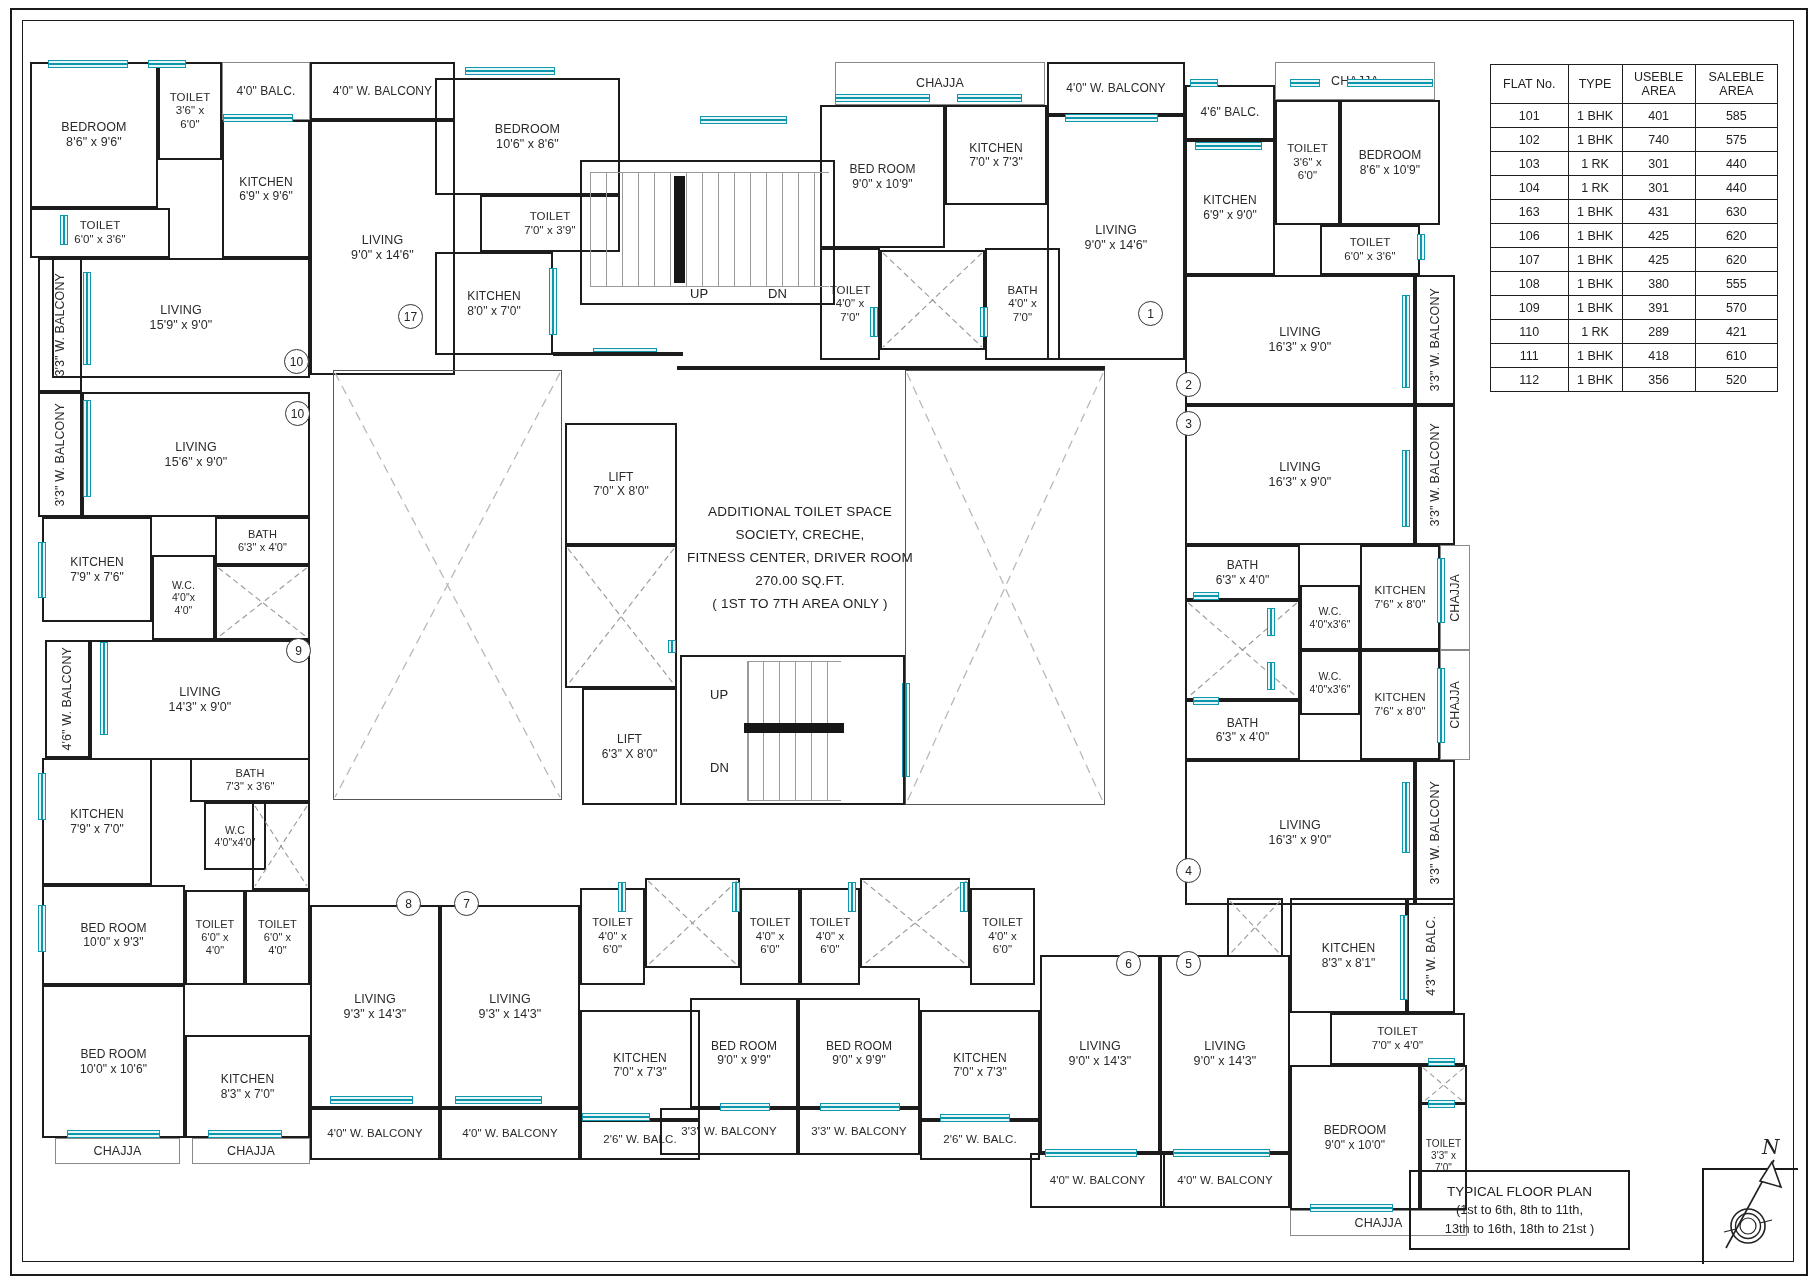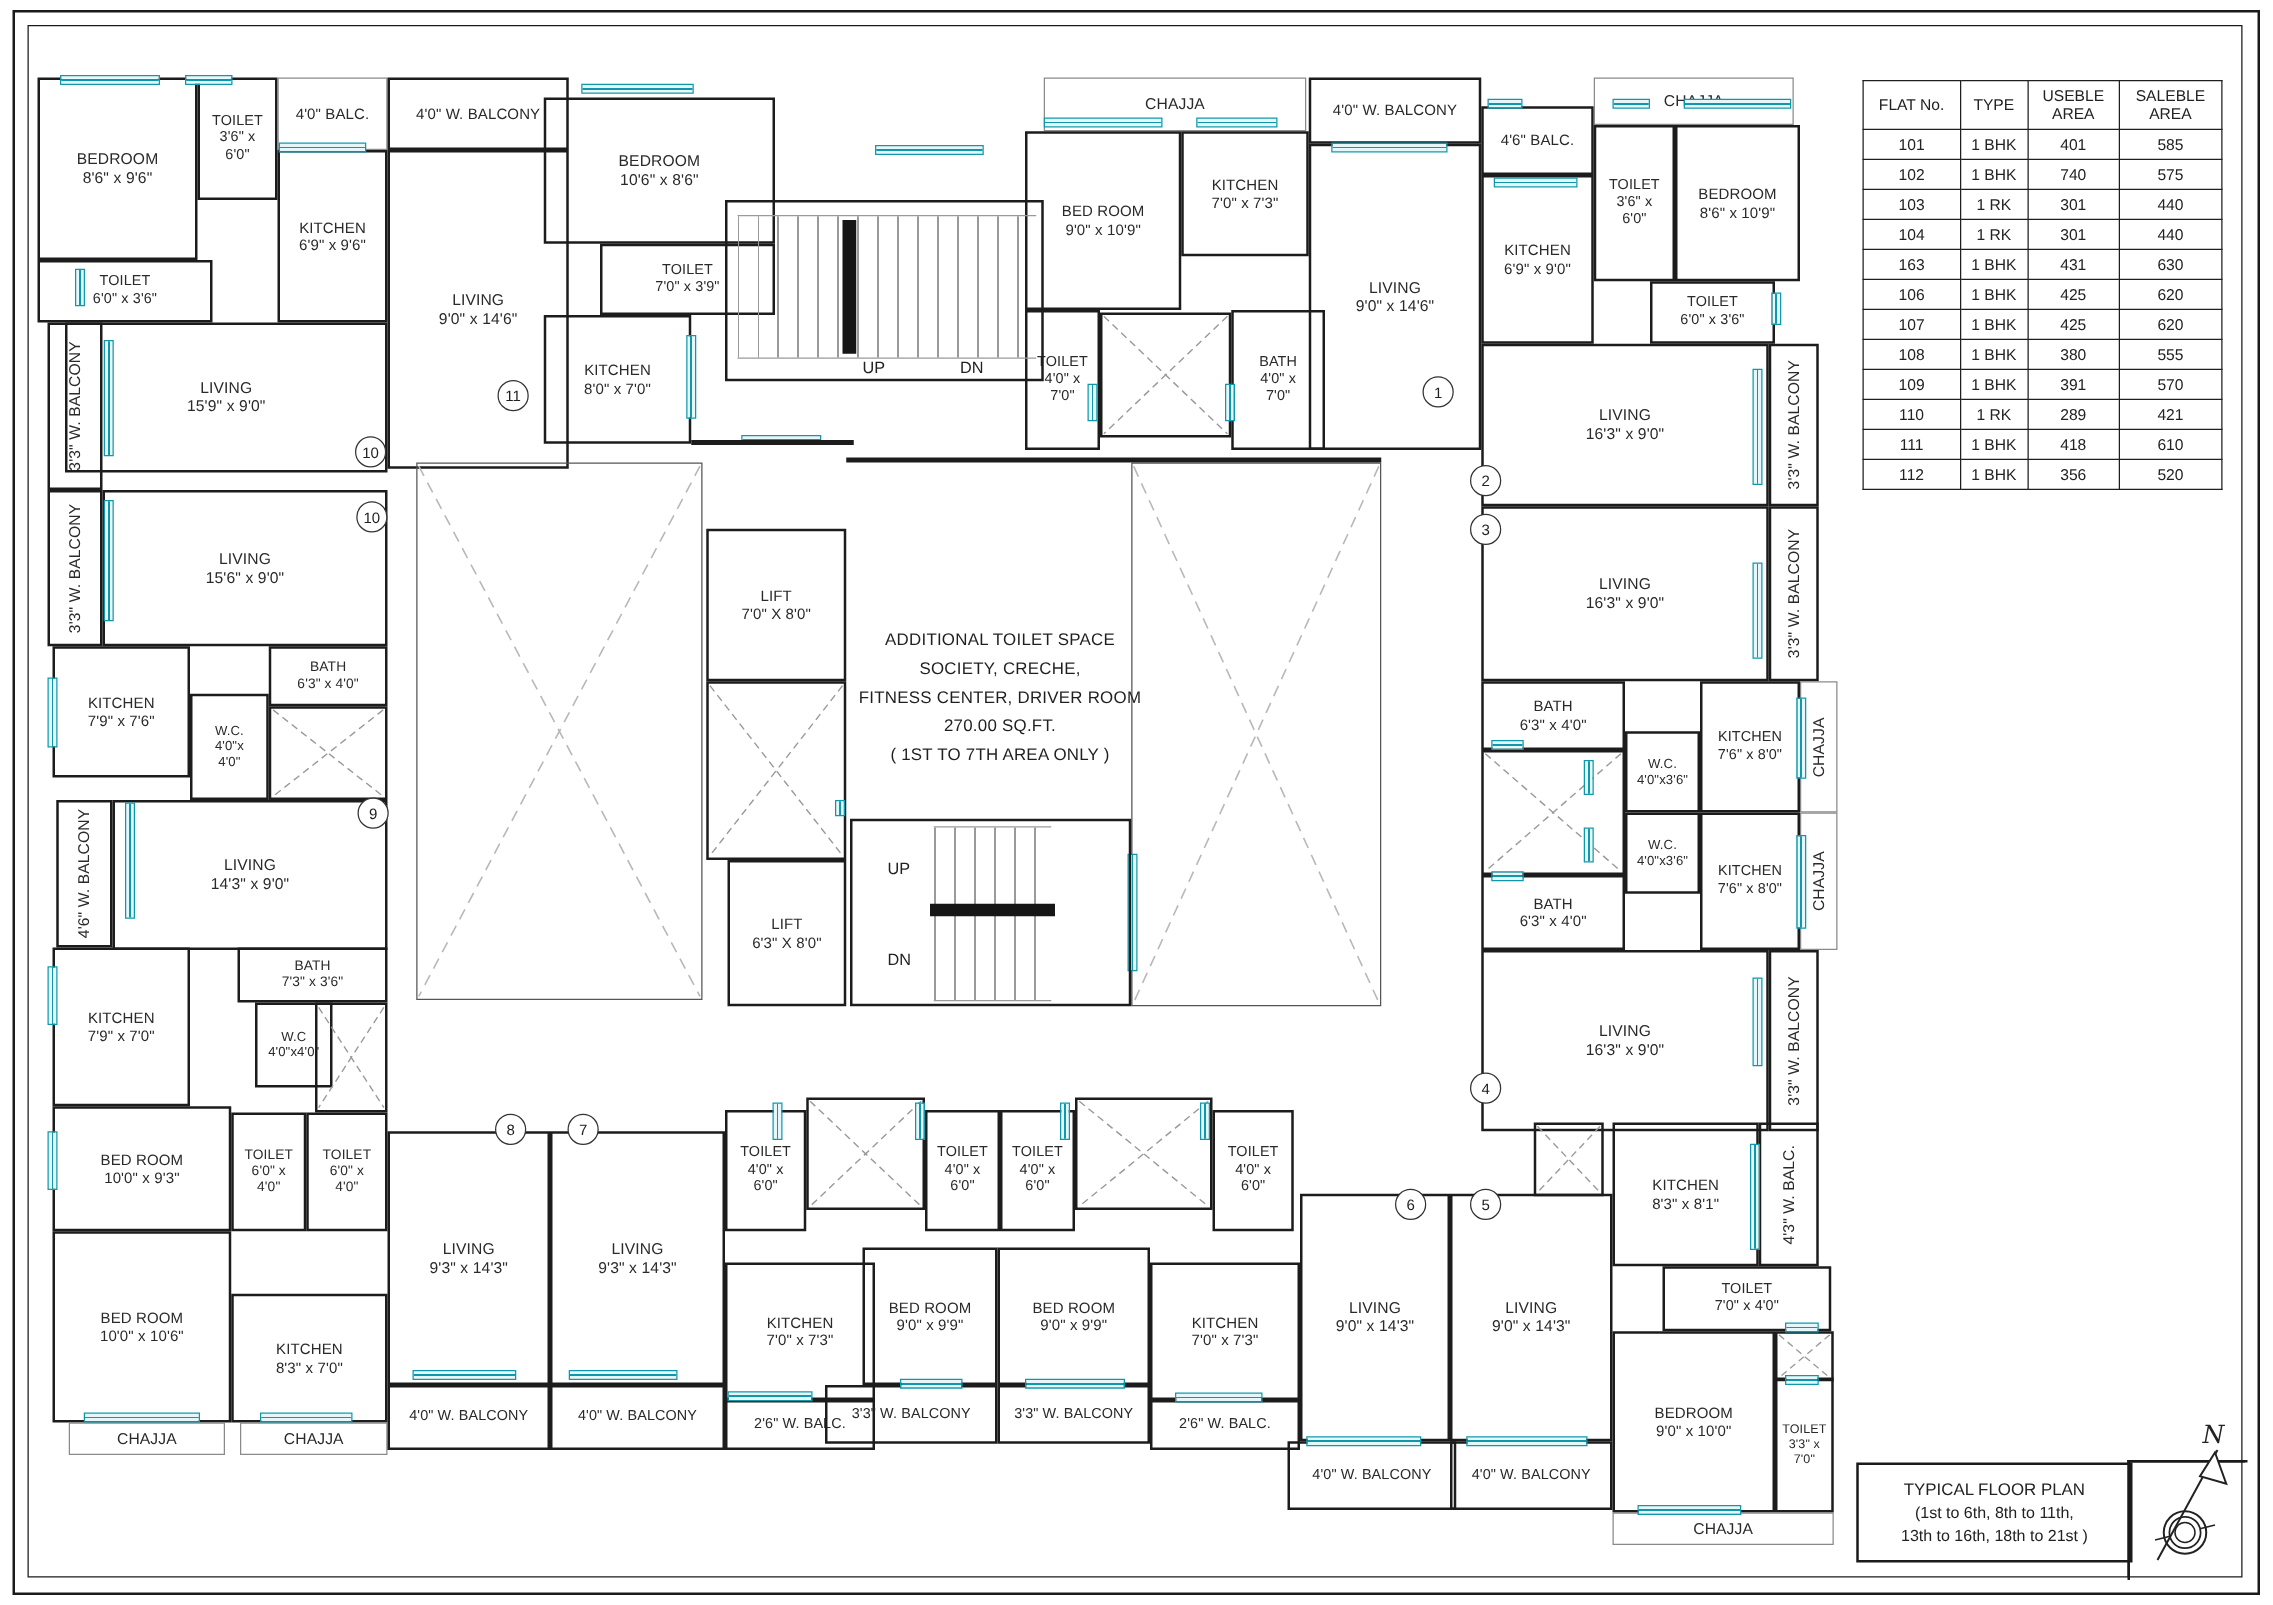--- a/index.html
+++ b/index.html
@@ -21,21 +21,21 @@
   .wallseg{position:absolute;background:#1c1c1c;}
   .stairs{position:absolute;border:2.5px solid #1c1c1c;box-sizing:border-box;}
   .treads-v{position:absolute;background:repeating-linear-gradient(90deg,#9a9a9a 0 1.5px,transparent 1.5px 16px);border-top:1px solid #9a9a9a;border-bottom:1px solid #9a9a9a;}
   .divider{position:absolute;background:#161616;}
   .stairlabel{position:absolute;font-size:13px;color:#222;white-space:nowrap;}
   #amenity{position:absolute;left:640px;top:500px;width:320px;text-align:center;font-size:13.5px;line-height:23px;color:#1f1f1f;letter-spacing:.2px;}
   #area-table{position:absolute;left:1490px;top:64px;width:288px;border-collapse:collapse;}
   #area-table td,#area-table th{border:1.6px solid #1f1f1f;font-weight:normal;font-size:12.5px;text-align:center;color:#222;padding:0;}
   #area-table th{height:38px;line-height:1.15;}
   #area-table td{height:23px;}
-  #title-box{position:absolute;left:1485px;top:1170px;width:217px;height:76px;border:2px solid #1a1a1a;display:flex;flex-direction:column;align-items:center;justify-content:center;text-align:center;line-height:1.45;}
+  #title-box{position:absolute;left:1409px;top:1170px;width:217px;height:76px;border:2px solid #1a1a1a;display:flex;flex-direction:column;align-items:center;justify-content:center;text-align:center;line-height:1.45;}
   #title-box .t1{font-size:13.5px;}
   #title-box .t2{font-size:12.8px;}
   #compass-cell-top{position:absolute;left:1702px;top:1168px;width:94px;height:2px;background:#1a1a1a;}
   #compass-cell-left{position:absolute;left:1702px;top:1168px;width:2px;height:94px;background:#1a1a1a;}
   #compass{position:absolute;left:1706px;top:1132px;}
   .nletter{font-family:"DejaVu Serif",serif;font-style:italic;font-size:20px;}
 </style>
 </head>
 <body>
 
@@ -493,21 +493,21 @@
       <div class="marker" style="left: 1176px; top: 372px;">2</div>
       <div class="marker" style="left: 1176px; top: 411px;">3</div>
       <div class="marker" style="left: 1176px; top: 858px;">4</div>
       <div class="marker" style="left: 1176px; top: 951px;">5</div>
       <div class="marker" style="left: 1116px; top: 951px;">6</div>
       <div class="marker" style="left: 454px; top: 891px;">7</div>
       <div class="marker" style="left: 396px; top: 891px;">8</div>
       <div class="marker" style="left: 286px; top: 638px;">9</div>
       <div class="marker" style="left: 285px; top: 401px;">10</div>
       <div class="marker" style="left: 284px; top: 349px;">10</div>
-      <div class="marker" style="left: 398px; top: 304px;">11</div>
+      <div class="marker" style="left: 398px; top: 304px;">17</div>
     </div>
 
   <div class="stairs" style="left:580px;top:160px;width:255px;height:145px;">
     <div class="treads-v" style="left:8px;top:10px;width:239px;height:113px;"></div>
     <div class="divider" style="left:92px;top:14px;width:11px;height:107px;"></div>
     <div class="stairlabel" style="left:108px;top:124px;">UP</div>
     <div class="stairlabel" style="left:186px;top:124px;">DN</div>
   </div>
 
   <div class="stairs" style="left:680px;top:655px;width:225px;height:150px;">

